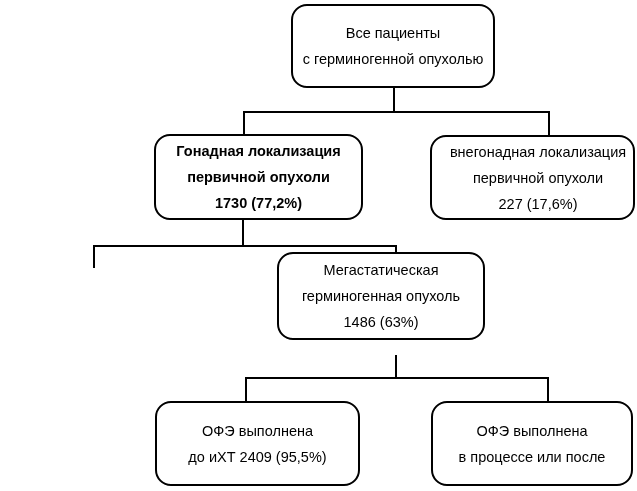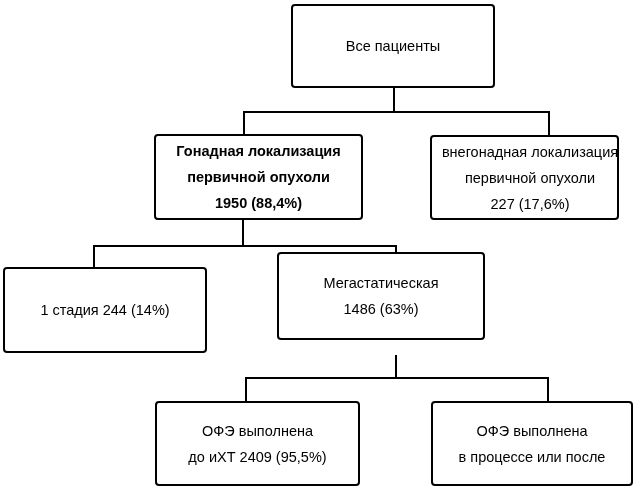--- a/index.html
+++ b/index.html
@@ -14,21 +14,21 @@
     background: #ffffff;
     font-family: "Liberation Sans", "DejaVu Sans", sans-serif;
     color: #000000;
     overflow: hidden;
   }
   .node {
     position: absolute;
     box-sizing: border-box;
     background: #ffffff;
     border: 2px solid #000000;
-    border-radius: 4px;
+    border-radius: 16px;
     display: flex;
     flex-direction: column;
     align-items: center;
     justify-content: center;
     text-align: center;
     font-size: 14.5px;
     line-height: 26px;
     padding: 2px 6px;
     z-index: 2;
   }
@@ -39,21 +39,21 @@
     position: absolute;
     background: #000000;
     z-index: 1;
   }
   .line.v { width: 2px; }
   .line.h { height: 2px; }
 
   
   #node-all-patients  { left: 291px; top:   4px; width: 204px; height: 84px; }
   #node-gonadal       { left: 154px; top: 134px; width: 209px; height: 86px; font-weight: bold; }
-  #node-extragonadal  { left: 430px; top: 135px; width: 189px; height: 85px; padding-left: 17px; }
+  #node-extragonadal  { left: 430px; top: 135px; width: 205px; height: 85px; padding-left: 17px; }
   #node-stage1        { left:   3px; top: 267px; width: 204px; height: 86px; }
   #node-metastatic    { left: 277px; top: 252px; width: 208px; height: 88px; }
   #node-ofe-before    { left: 155px; top: 401px; width: 205px; height: 85px; }
   #node-ofe-after     { left: 431px; top: 401px; width: 202px; height: 85px; }
 
   
   #conn-root-stem     { left: 393px; top:  87px; height: 26px; }
   #conn-l2-bar        { left: 243px; top: 111px; width: 307px; }
   #conn-l2-left-drop  { left: 243px; top: 111px; height: 24px; }
   #conn-l2-right-drop { left: 548px; top: 111px; height: 25px; }
@@ -83,40 +83,39 @@
   <div class="line v" id="conn-l3-left-drop"></div>
   <div class="line v" id="conn-l3-right-drop"></div>
 
   <div class="line v" id="conn-meta-stem"></div>
   <div class="line h" id="conn-l4-bar"></div>
   <div class="line v" id="conn-l4-left-drop"></div>
   <div class="line v" id="conn-l4-right-drop"></div>
 
   <div class="node" id="node-all-patients">
     <div class="ln">Все пациенты</div>
+    <div class="ln">с герминогенной опухолью</div>
   </div>
 
   <div class="node" id="node-gonadal">
     <div class="ln">Гонадная локализация</div>
     <div class="ln">первичной опухоли</div>
-    <div class="ln">1950 (88,4%)</div>
+    <div class="ln">1730 (77,2%)</div>
   </div>
 
   <div class="node" id="node-extragonadal">
     <div class="ln">внегонадная локализация</div>
     <div class="ln">первичной опухоли</div>
     <div class="ln">227 (17,6%)</div>
   </div>
 
-  <div class="node" id="node-stage1">
-    <div class="ln">1 стадия 244 (14%)</div>
-  </div>
 
   <div class="node" id="node-metastatic">
     <div class="ln">Мегастатическая</div>
+    <div class="ln">герминогенная опухоль</div>
     <div class="ln">1486 (63%)</div>
   </div>
 
   <div class="node" id="node-ofe-before">
     <div class="ln">ОФЭ выполнена</div>
     <div class="ln">до иХТ 2409 (95,5%)</div>
   </div>
 
   <div class="node" id="node-ofe-after">
     <div class="ln">ОФЭ выполнена</div>

